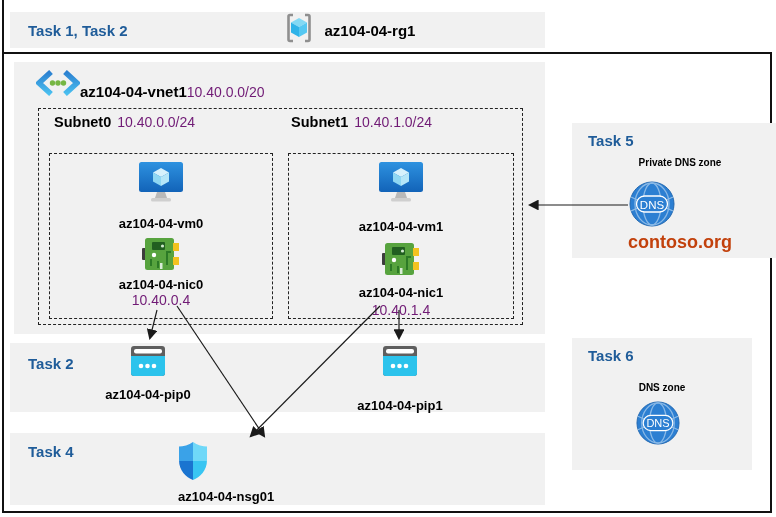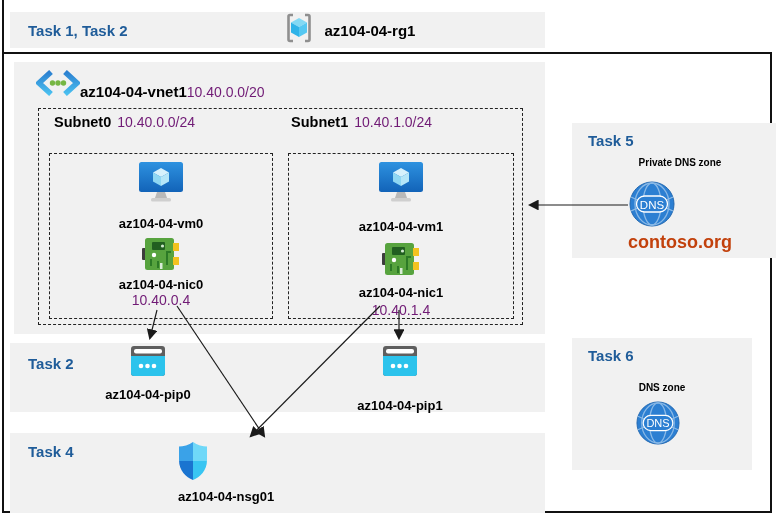--- a/index.html
+++ b/index.html
@@ -40,21 +40,21 @@
   .inner-dashed .dim { margin-top:0; }
 
   
   .band3 { left:10px; top:343px; width:535px; height:69px; }
   .band3 .task-label { position:absolute; left:18px; top:12px; }
   .pip-group { position:absolute; top:3px; width:150px; display:flex; flex-direction:column; align-items:center; }
   .pip-group .name { margin-top:7px; }
   .pip0 { left:63px; }  .pip1 { left:315px;gap:11px; }
 
   
-  .band4 { left:10px; top:433px; width:535px; height:80px; }
+  .band4 { left:10px; top:433px; width:535px; height:72px; }
   .band4 .task-label { position:absolute; left:18px; top:10px; }
   .nsg-group { position:absolute; left:168px; top:9px; width:160px; display:flex; flex-direction:column; align-items:flex-start; }
   .nsg-group .name { margin-top:5px; }
 
   
   .box5 { left:572px; top:123px; width:216px; height:135px; }
   .box6 { left:572px; top:338px; width:180px; height:132px; }
   .box5 .task-label, .box6 .task-label { position:absolute; left:16px; top:9px; }
   .side-title { position:absolute; left:0; width:100%; text-align:center; font-weight:bold; font-size:10px; color:#000; }
   .box5 .side-title { top:34px; }

